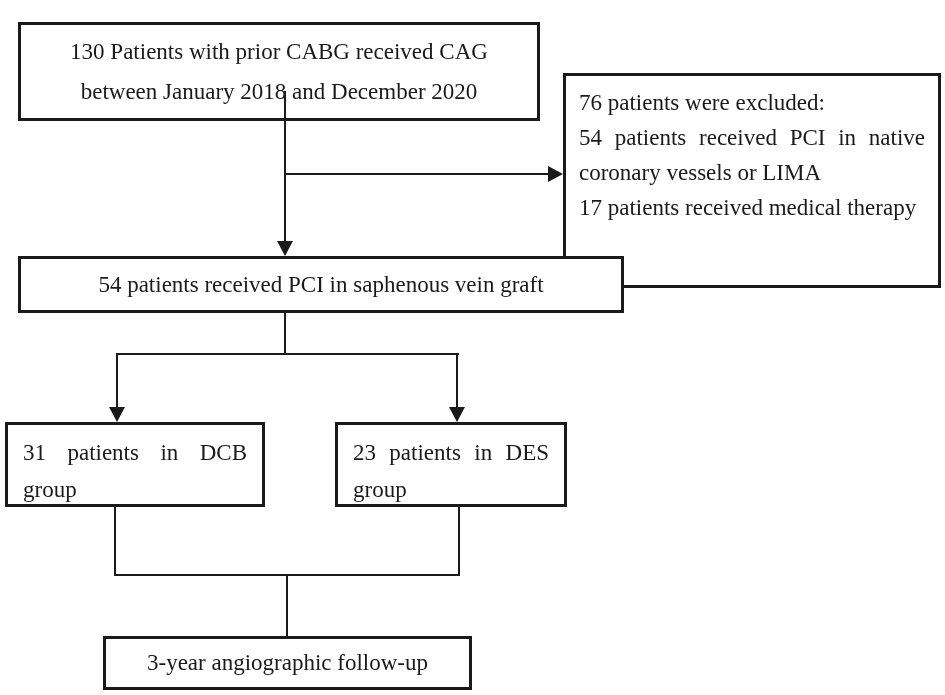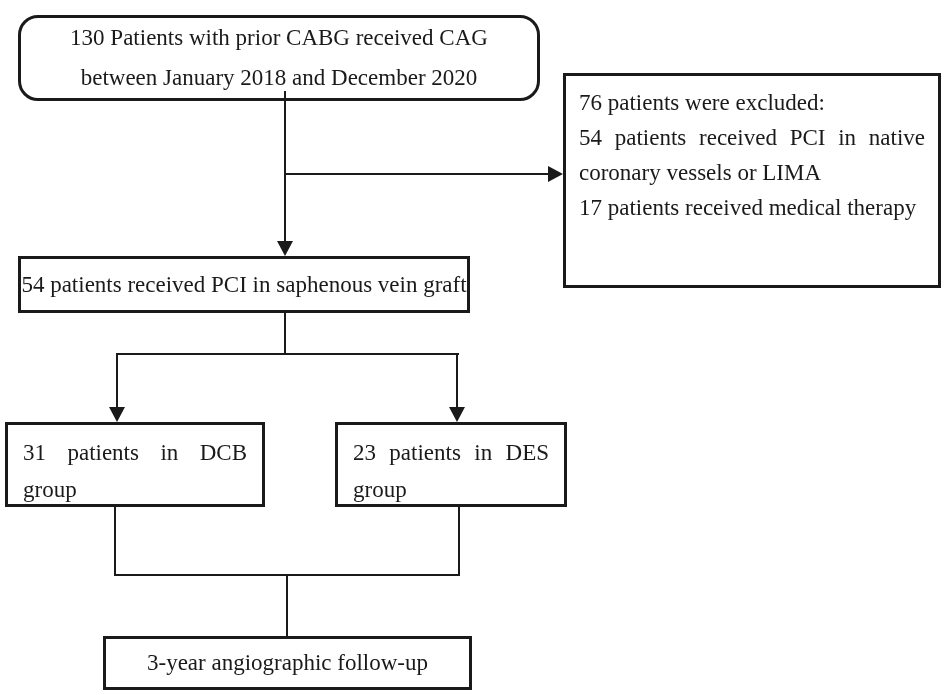--- a/index.html
+++ b/index.html
@@ -37,34 +37,33 @@
   
   .box.paragraph .line {
     white-space: normal;
   }
   .stretch {
     text-align: justify;
     text-align-last: justify;
   }
   
   #box-enrollment {
-    left: 18px; top: 15px;
-    width: 522px; height: 86px;
+    left: 18px; top: 22px;
+    width: 522px; height: 99px;
     line-height: 40px;
-    border-radius: 20px;
   }
   #box-excluded {
     left: 563px; top: 73px;
     width: 378px; height: 215px;
     padding: 9px 13px 0 13px;
     line-height: 35px;
   }
   #box-svg-pci {
     left: 18px; top: 256px;
-    width: 452px; height: 57px;
+    width: 606px; height: 57px;
   }
   #box-dcb {
     left: 5px; top: 422px;
     width: 260px; height: 85px;
     padding: 9px 15px 0 15px;
     line-height: 37px;
   }
   #box-des {
     left: 335px; top: 422px;
     width: 232px; height: 85px;

